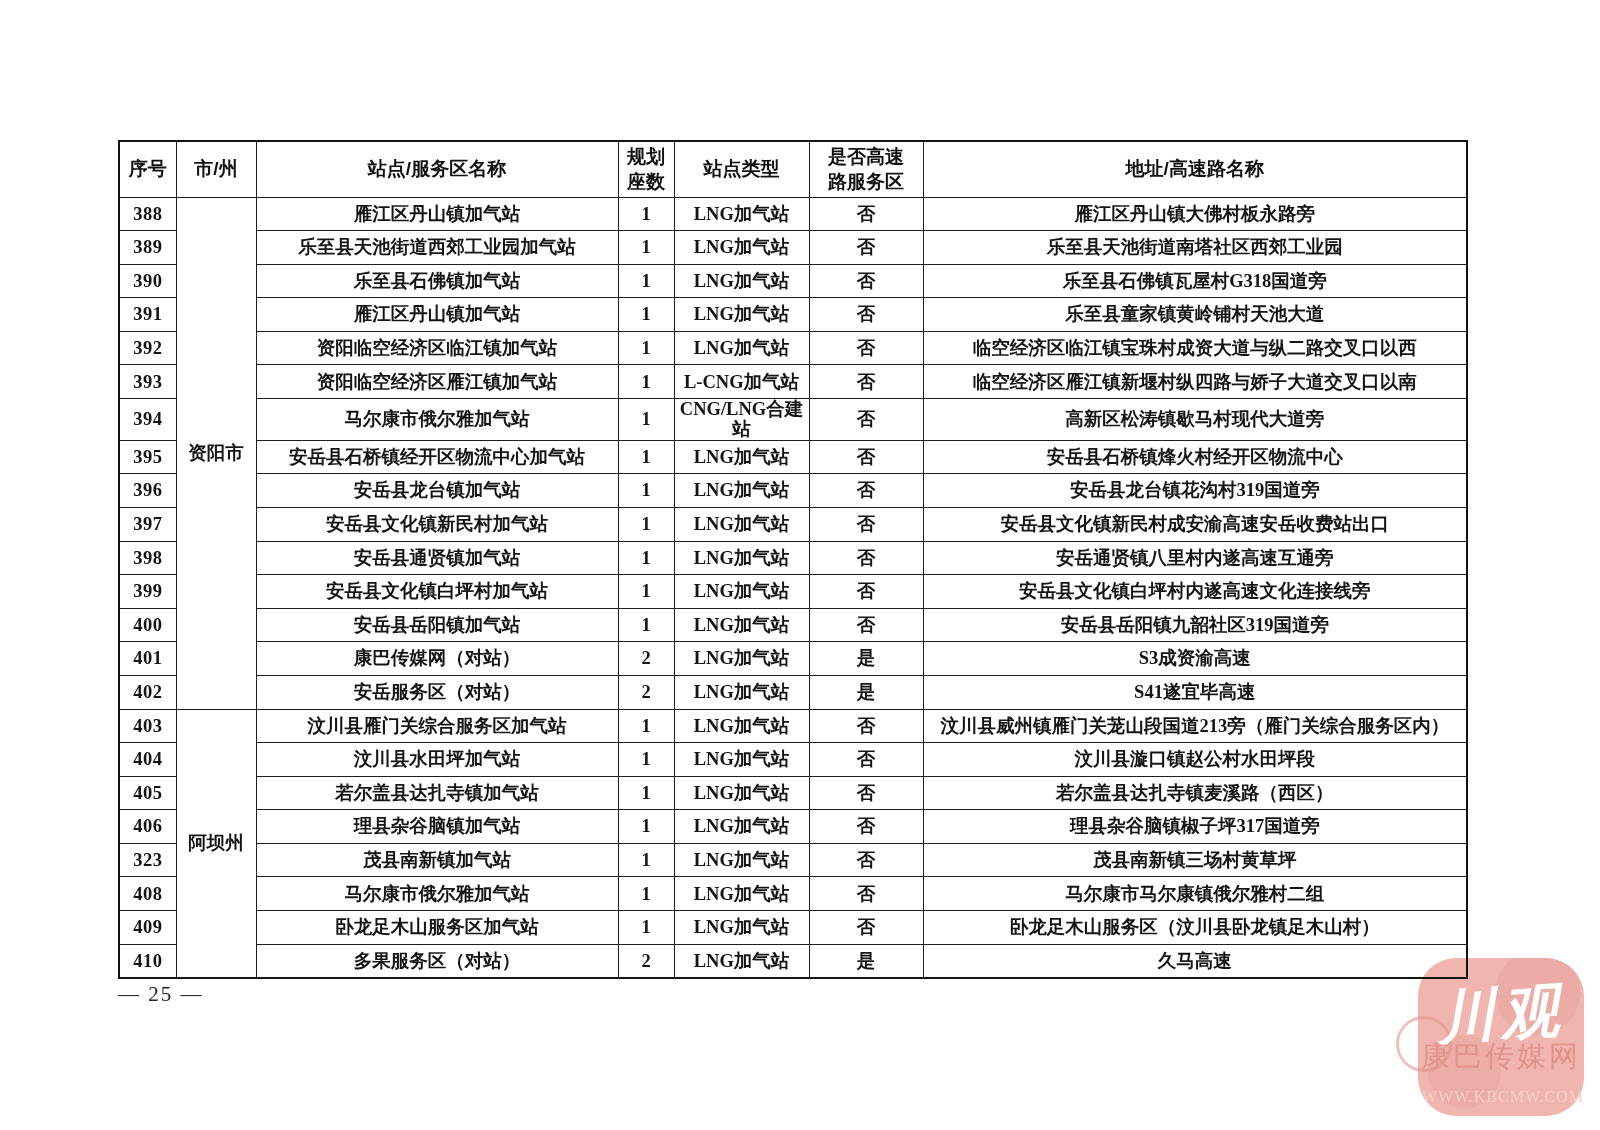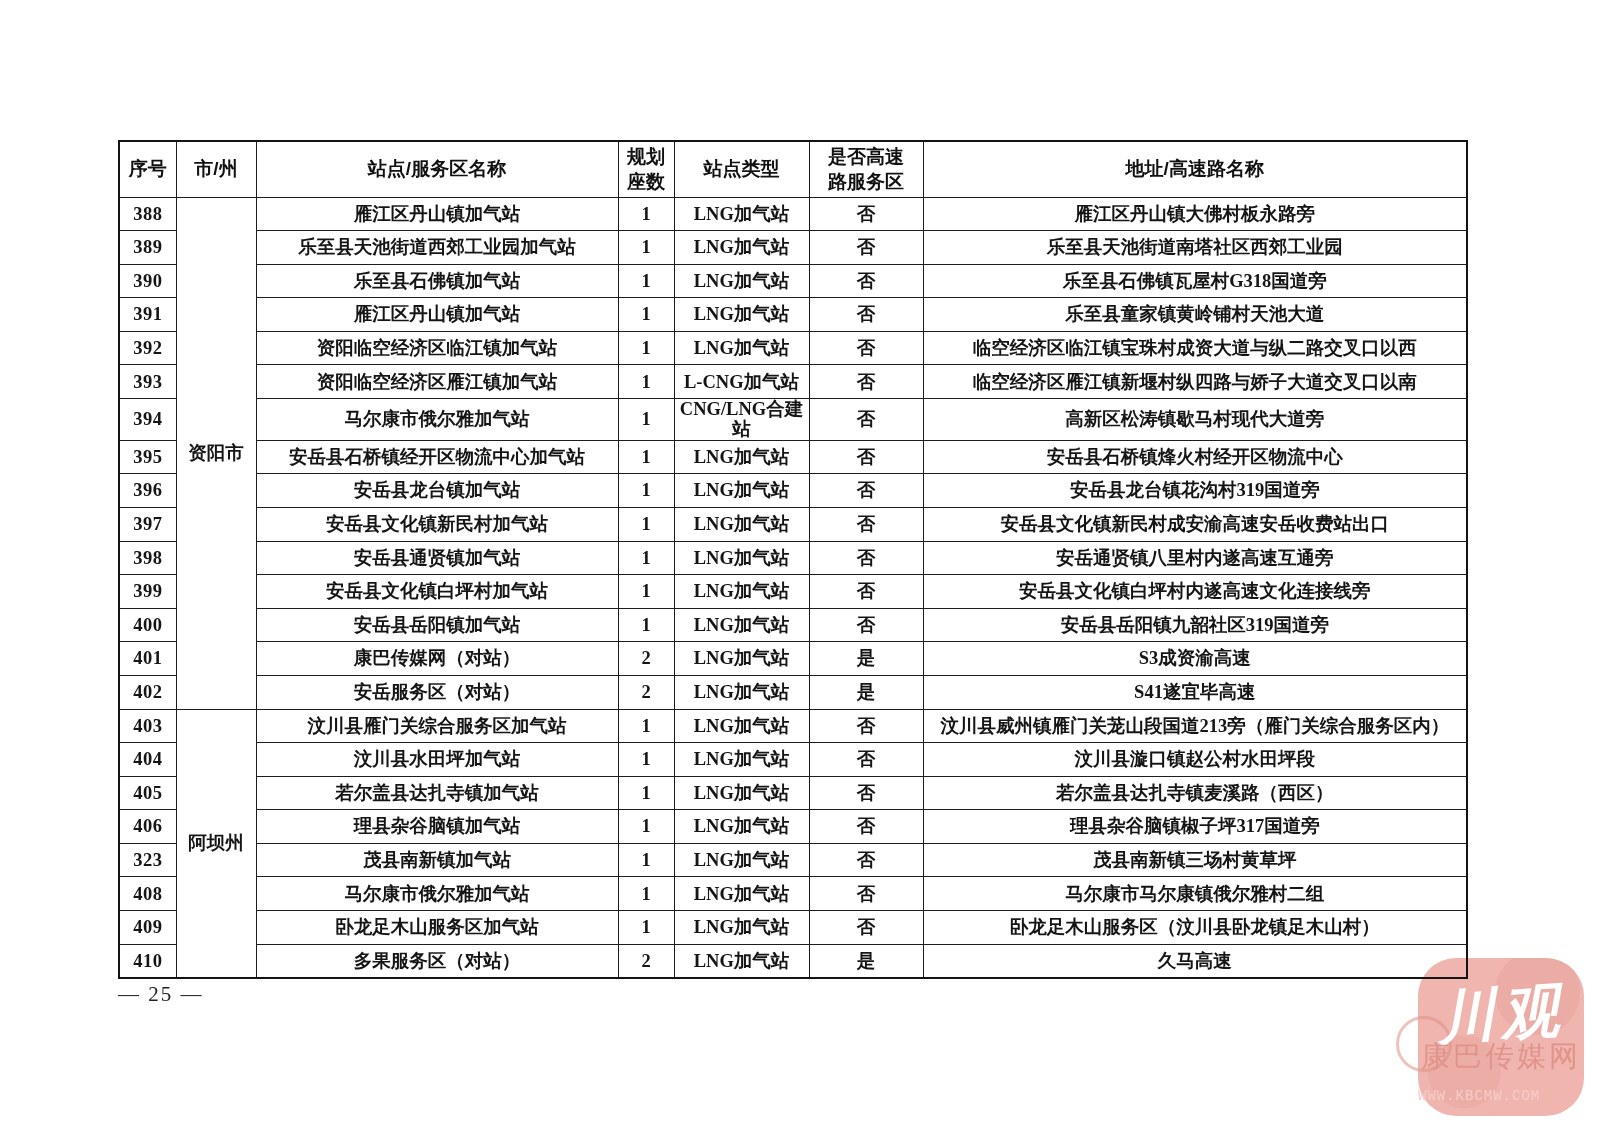--- a/index.html
+++ b/index.html
@@ -101,23 +101,23 @@
     font-size: 29px;
     letter-spacing: 3px;
     z-index: 3;
     line-height: 1;
   }
   .wm-url {
     position: absolute;
     left: 0;
     top: 131px;
     width: 100%;
-    text-align: left;
-    font-family: Liberation Mono, monospace;
-    font-size: 14px;
+    text-align: right;
+    font-family: Liberation Serif, serif;
+    font-size: 16px;
     letter-spacing: 1px;
     z-index: 3;
     line-height: 1;
   }
   .wm-seal {
     position: absolute;
     left: -22px;
     top: 58px;
     width: 56px;
     height: 56px;

